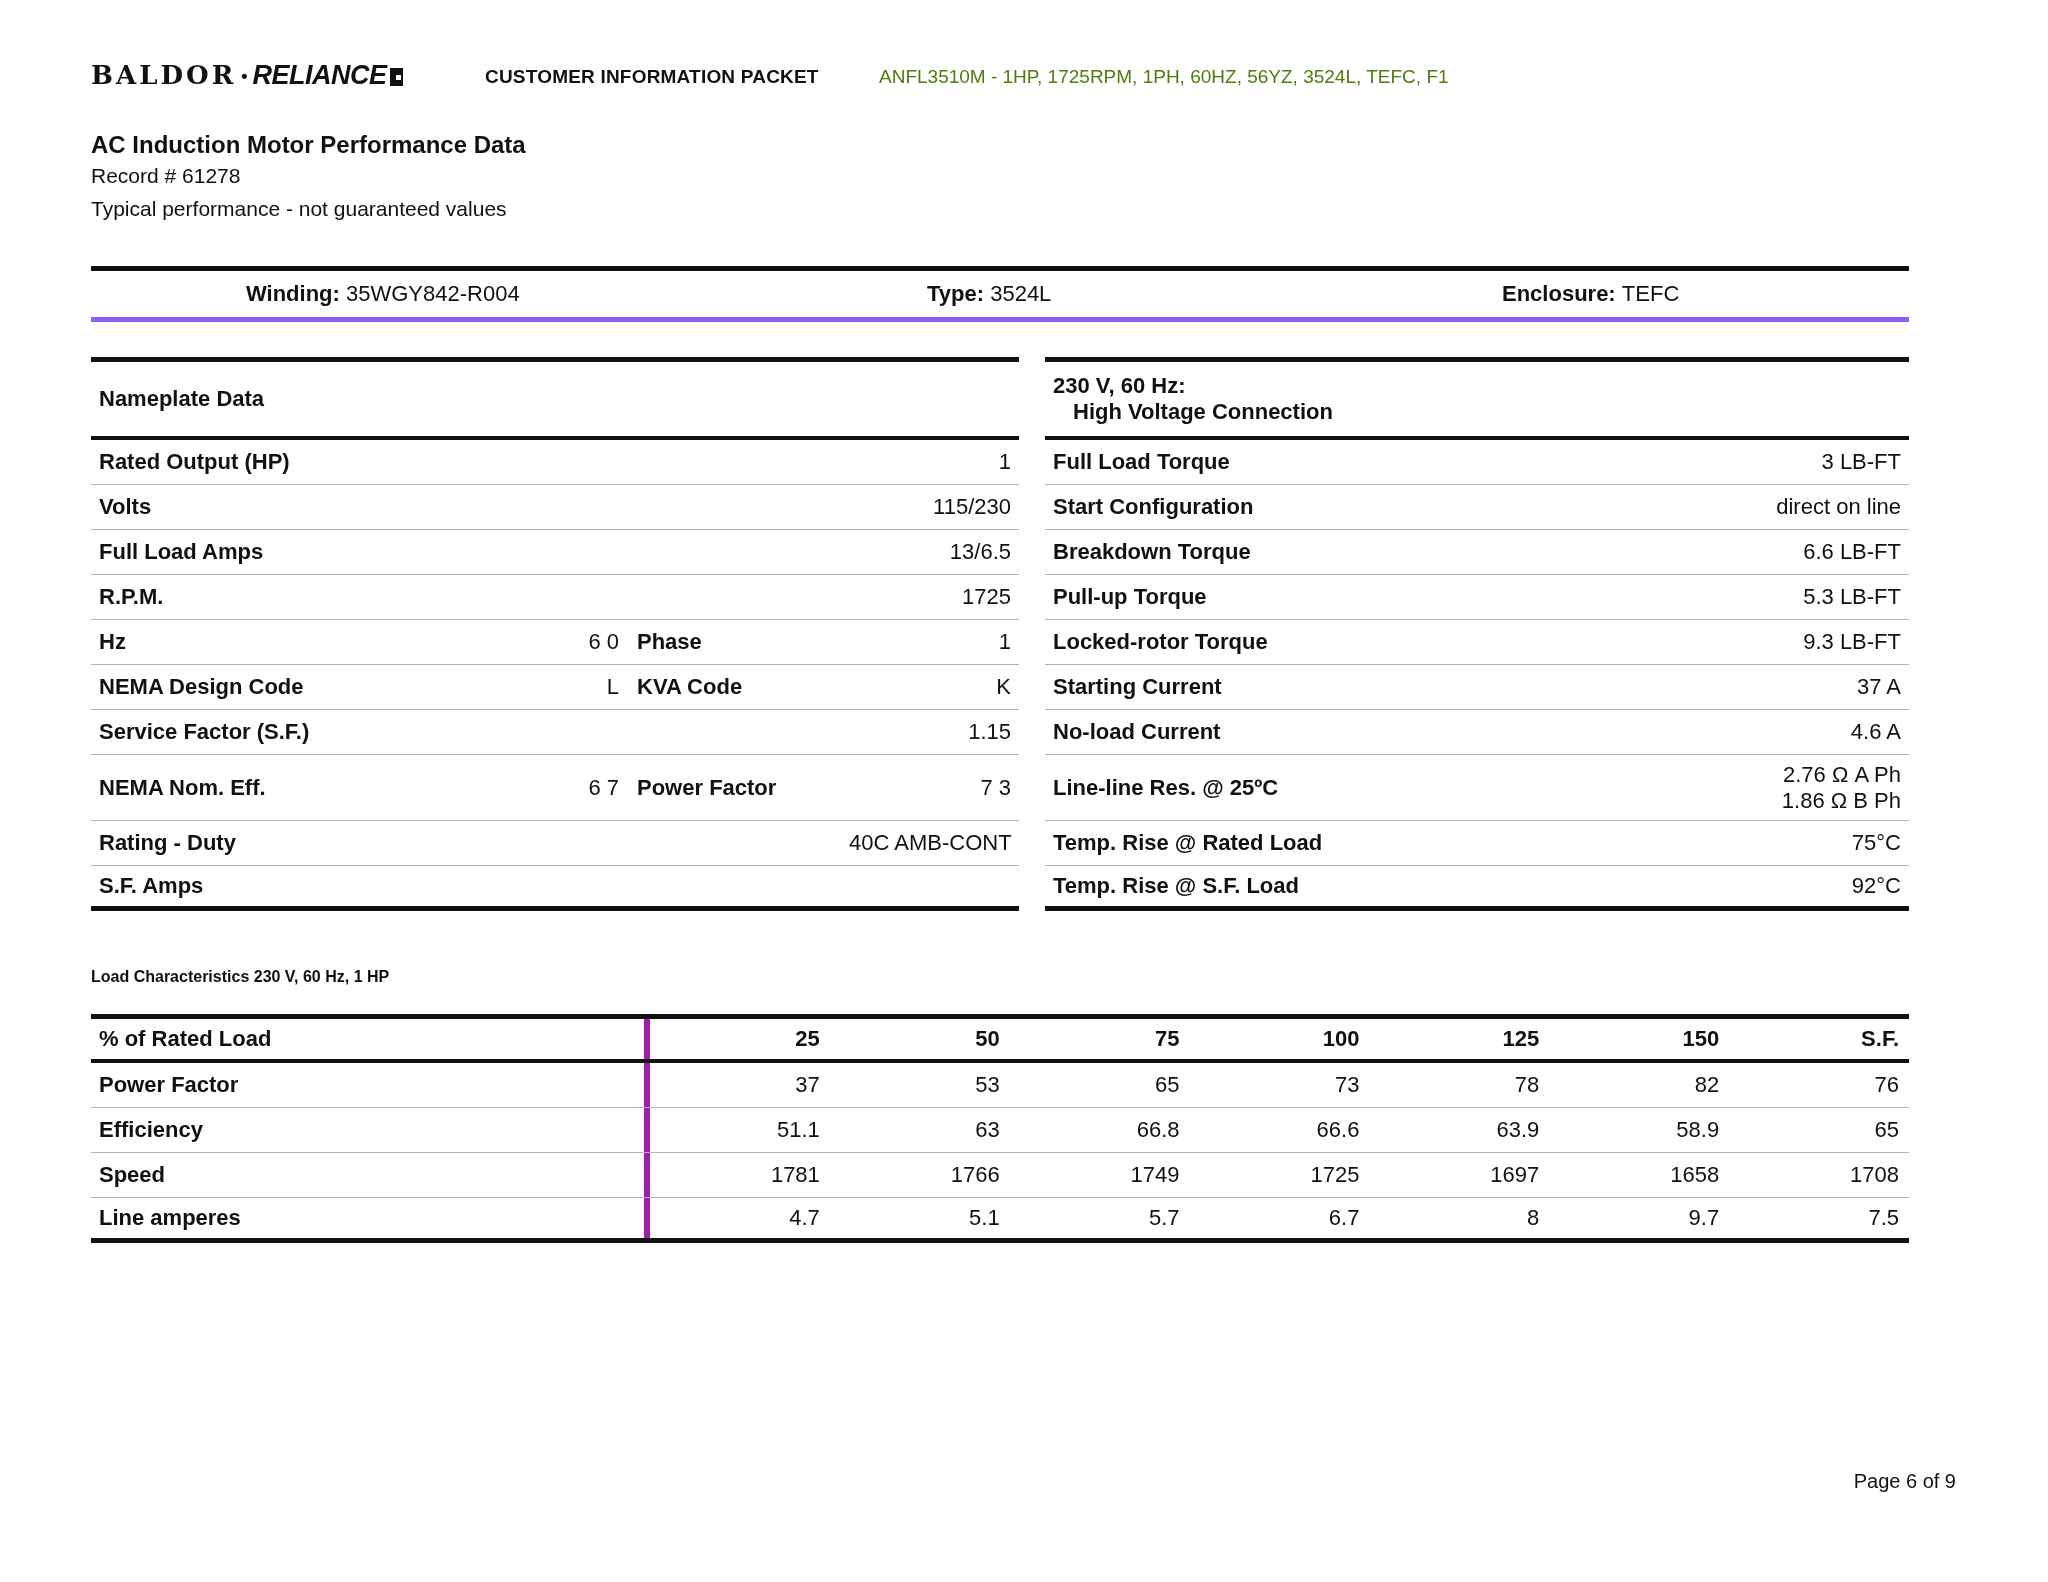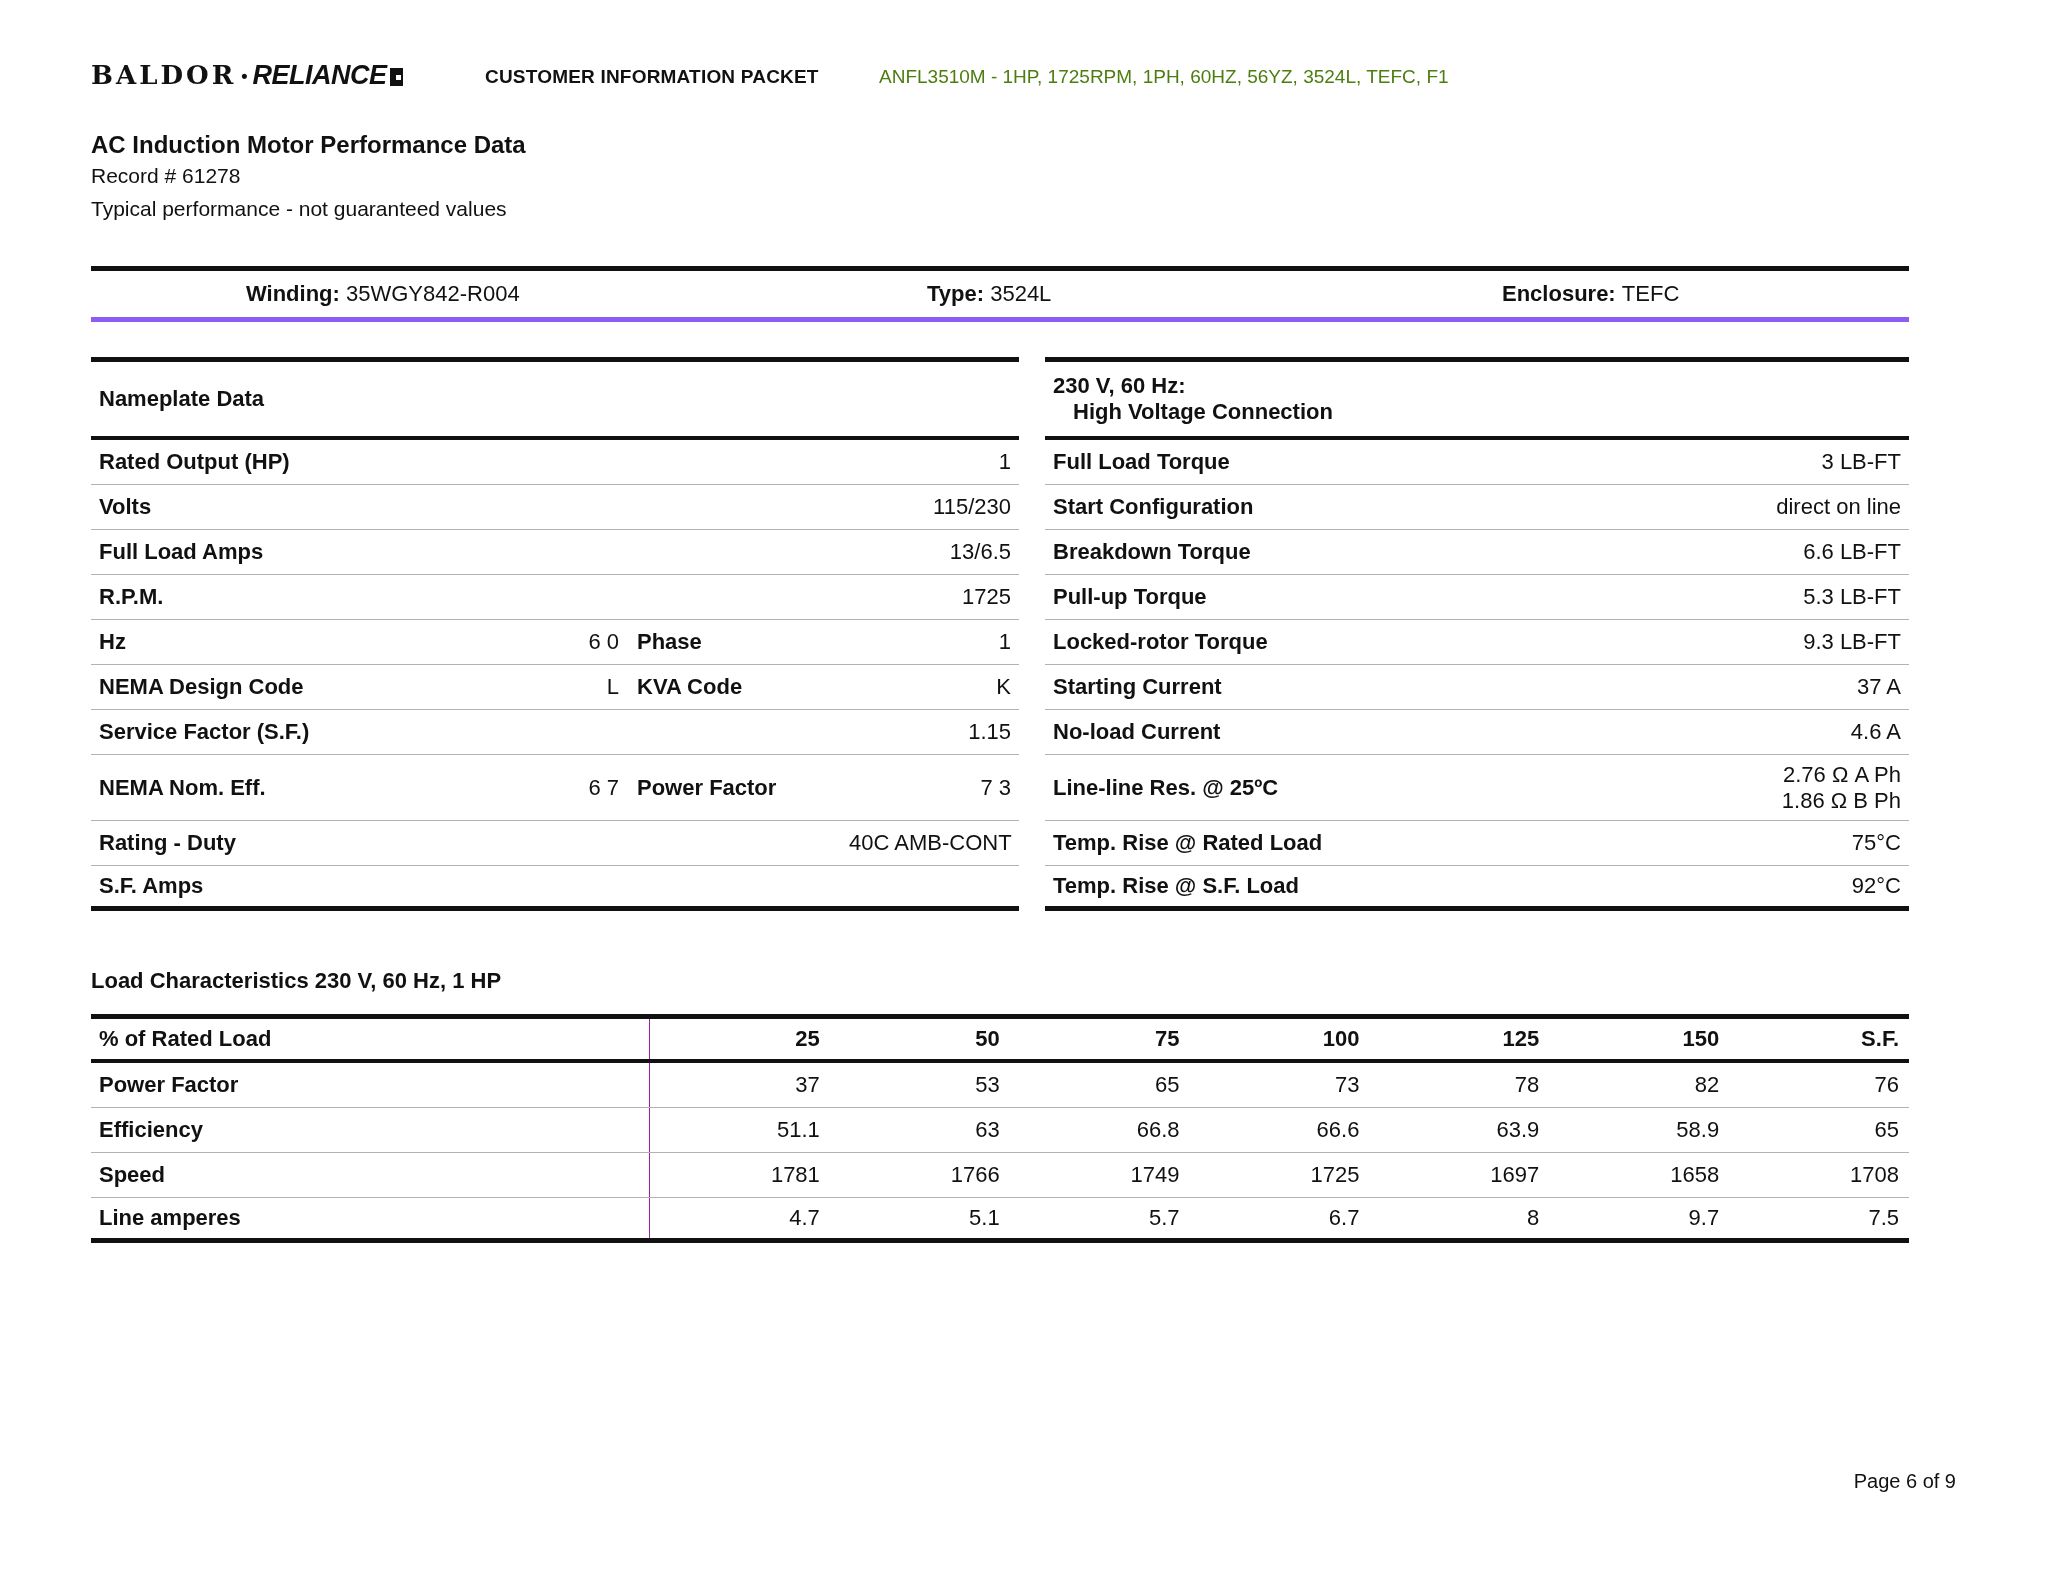--- a/index.html
+++ b/index.html
@@ -52,28 +52,28 @@
   .np-row.tall { min-height: 66px; }
   .np-row.last { border-bottom: 5px solid #111; }
   .np-label    { font-weight: bold; padding-left: 8px; white-space: nowrap; }
   .np-midval   { text-align: right; }
   .np-midlabel { font-weight: bold; padding-left: 18px; white-space: nowrap; }
   .np-value    { text-align: right; padding-right: 8px; white-space: nowrap; }
   .np-value.two-line { line-height: 26px; padding-top: 5px; padding-bottom: 5px; }
   .digit-spaced { letter-spacing: 6px; margin-right: -6px; }
 
   
-  .load-title { position: absolute; top: 968px; left: 91px; font-weight: bold; font-size: 22px; text-align: right; }
+  .load-title { position: absolute; top: 968px; left: 91px; font-weight: bold; font-size: 16px; text-align: right; }
   .load-table { position: absolute; top: 1014px; left: 91px; width: 1818px; border-top: 5px solid #111; }
   .lt-row { display: grid; grid-template-columns: 559px repeat(7, 1fr); align-items: center; }
   .lt-head { height: 44px; border-bottom: 4px solid #111; font-weight: bold; }
   .lt-data { height: 45px; border-bottom: 1px solid #b3b3b3; }
   .lt-data.last { border-bottom: 5px solid #111; }
   .lt-row > span { font-size: 22px; height: 100%; display: flex; align-items: center; }
-  .lt-label { font-weight: bold; padding-left: 8px; border-right: 1px solid #a21caf; }
+  .lt-label { font-weight: bold; padding-left: 8px; border-right: 6px solid #a21caf; }
   .lt-cell  { justify-content: flex-end; padding-right: 10px; }
 
   
   .footer-page { position: absolute; top: 1470px; right: 92px; font-size: 20px; }
 </style>
 </head>
 <body>
 
 <div class="page">
 

